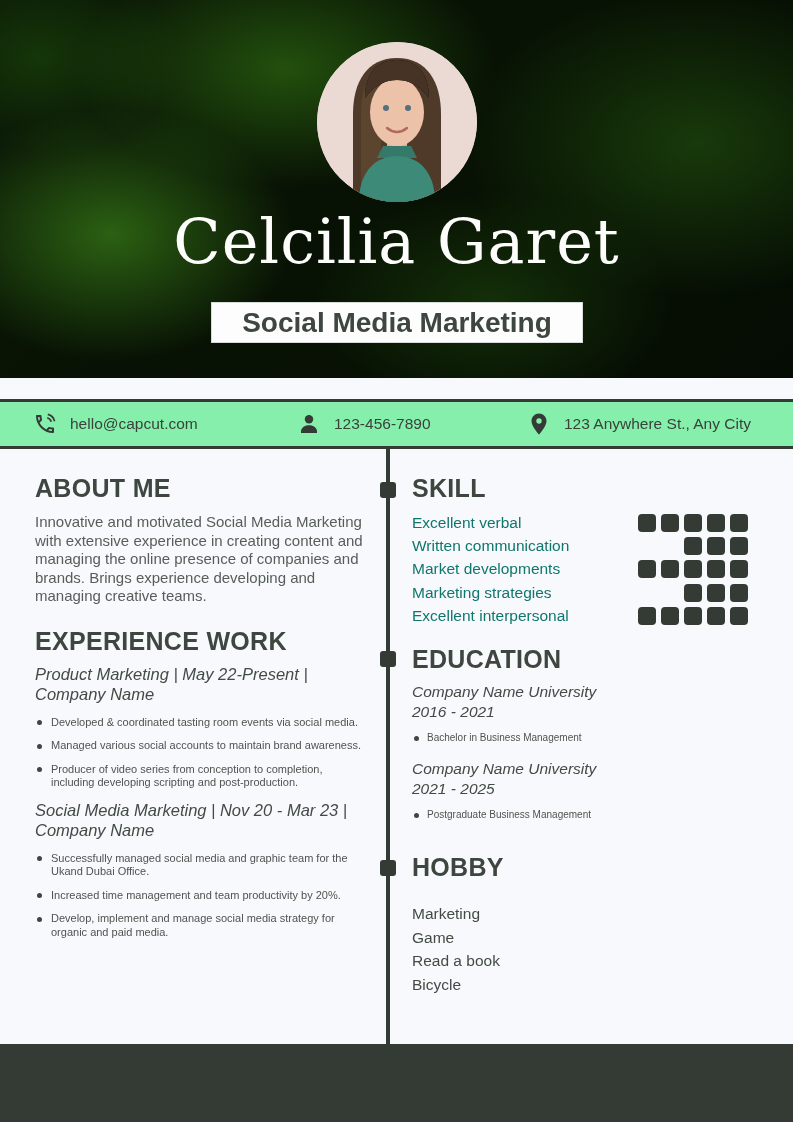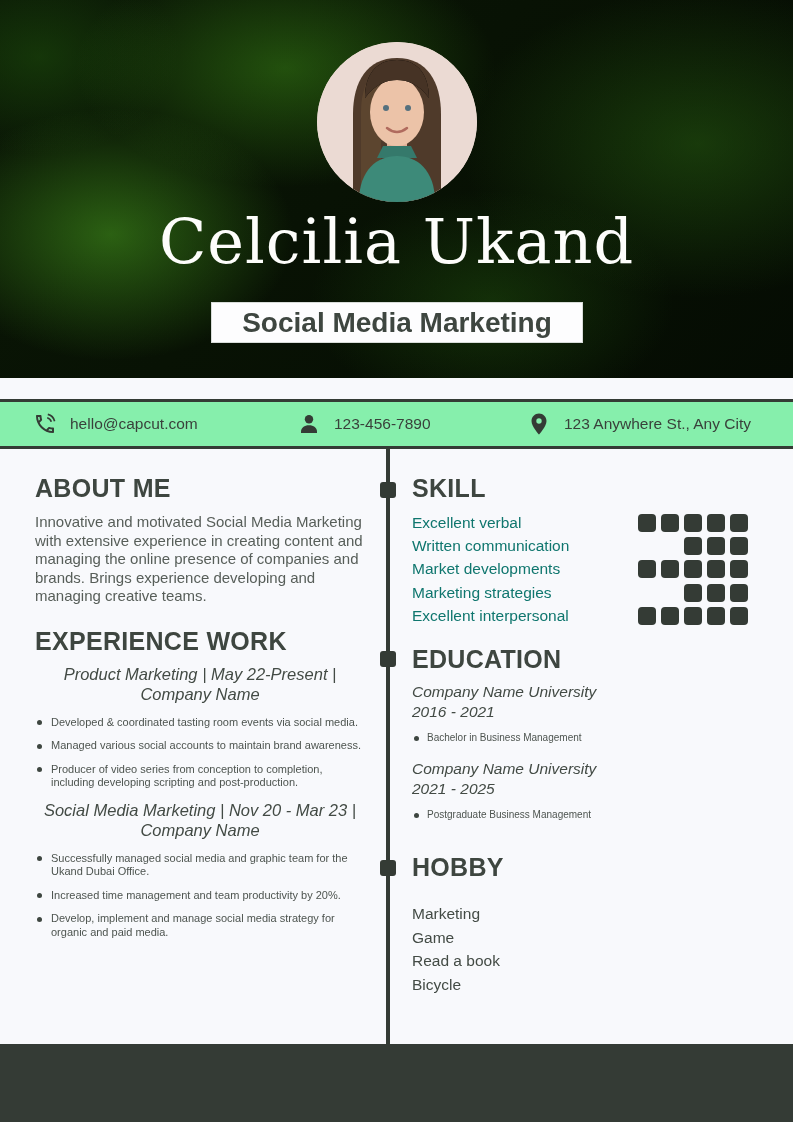--- a/index.html
+++ b/index.html
@@ -76,21 +76,21 @@
   }
   .about-text {
     margin-top:10px;
     font-size:15px; line-height:18.6px; color:#575e59;
   }
   h2.sec.experience { margin-top:20px; }
 
   .job-title {
     margin-top:8px;
     font-style:italic; font-size:16.5px; line-height:20px;
-    color:#434b45; font-weight:500;text-align:center;
+    color:#434b45; font-weight:500;
   }
   ul.bullets { margin-top:12px; list-style:none; }
   ul.bullets li {
     position:relative; padding-left:16px;
     font-size:11px; line-height:13.5px; color:#4d544f;
     margin-bottom:10px;
   }
   ul.bullets li::before {
     content:""; position:absolute; left:2px; top:4.5px;
     width:5px; height:5px; border-radius:50%; background:#3e4640;
@@ -145,21 +145,21 @@
         <ellipse cx="80" cy="70" rx="27" ry="34" fill="#ecc3a8"></ellipse>
         <path d="M80,18 C58,18 48,34 48,56 C58,42 70,38 80,38 C90,38 102,42 112,56 C112,34 102,18 80,18 Z" fill="#46332 5"></path>
         <path d="M80,18 C58,18 48,34 48,56 C58,42 70,38 80,38 C90,38 102,42 112,56 C112,34 102,18 80,18 Z" fill="#463325"></path>
         <circle cx="69" cy="66" r="3" fill="#54707e"></circle>
         <circle cx="91" cy="66" r="3" fill="#54707e"></circle>
         <path d="M70,86 Q80,94 90,86" stroke="#b06b5e" stroke-width="2.5" fill="none" stroke-linecap="round"></path>
         <path d="M66,104 L94,104 L100,116 L60,116 Z" fill="#35796b"></path>
         <path d="M42,160 C42,128 60,114 80,114 C100,114 118,128 118,160 Z" fill="#3d8a79"></path>
       </svg>
     </div>
-    <div class="name">Celcilia Ukand</div>
+    <div class="name">Celcilia Garet</div>
     <div class="title-box">
       <span>Social Media Marketing</span>
     </div>
   </div>
 
   <div class="contact-bar">
     <div class="contact-item email">
       <svg viewBox="0 0 24 24">
         <path d="M6.54 5c.06.89.21 1.76.45 2.59l-1.2 1.2c-.41-1.2-.67-2.47-.76-3.79h1.51m9.86 12.02c.85.24 1.72.39 2.6.45v1.49c-1.32-.09-2.59-.35-3.8-.75l1.2-1.19M7.5 3H4c-.55 0-1 .45-1 1 0 9.39 7.61 17 17 17 .55 0 1-.45 1-1v-3.49c0-.55-.45-1-1-1-1.24 0-2.45-.2-3.57-.57-.1-.04-.21-.05-.31-.05-.26 0-.51.1-.71.29l-2.2 2.2c-2.83-1.45-5.15-3.76-6.59-6.59l2.2-2.2c.28-.28.36-.67.25-1.02C8.7 6.45 8.5 5.25 8.5 4c0-.55-.45-1-1-1z"></path>
         <path d="M14.6 3.2a8.4 8.4 0 0 1 6.2 6.2l1.6-.4A10 10 0 0 0 15 1.6l-.4 1.6z"></path>

